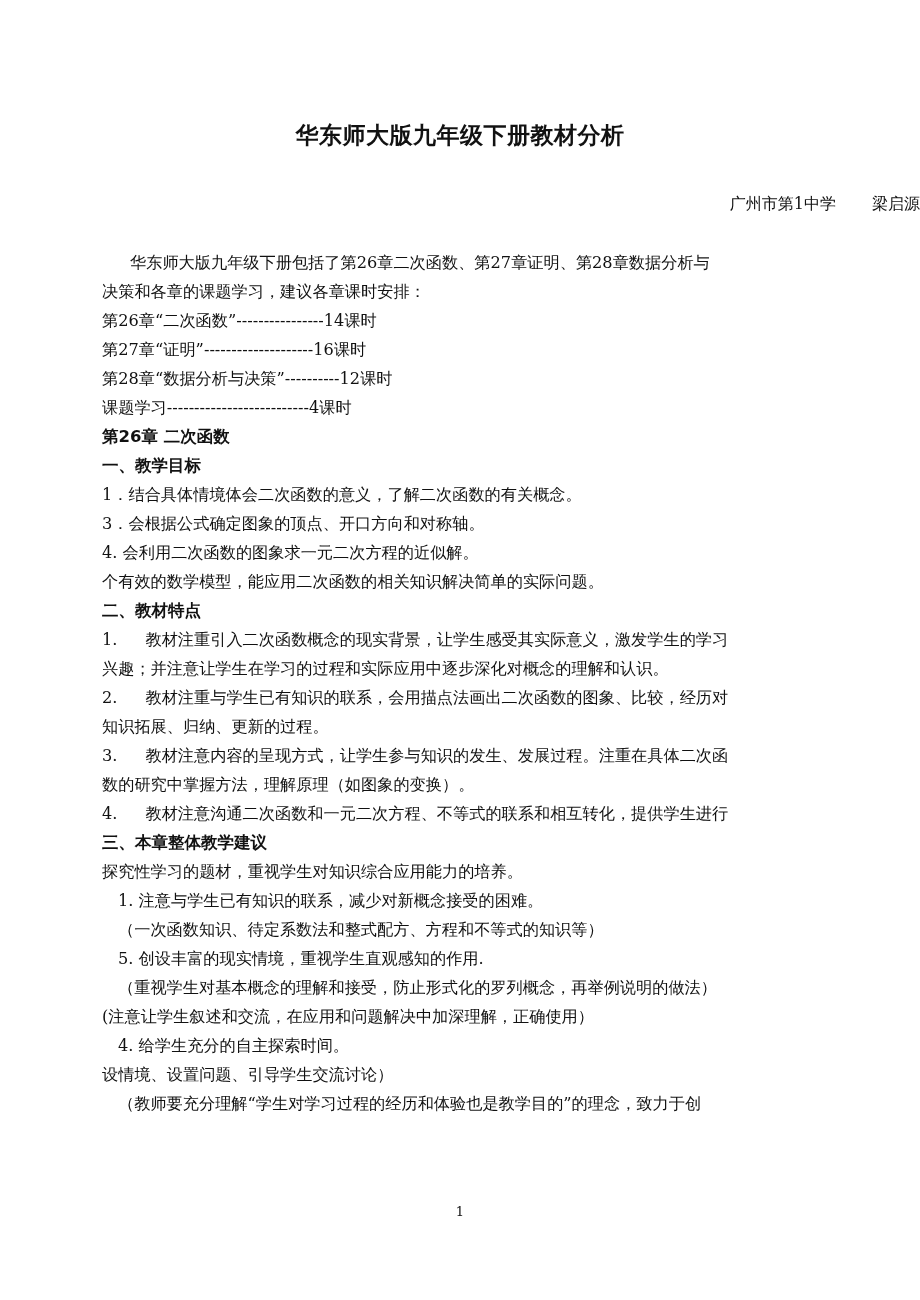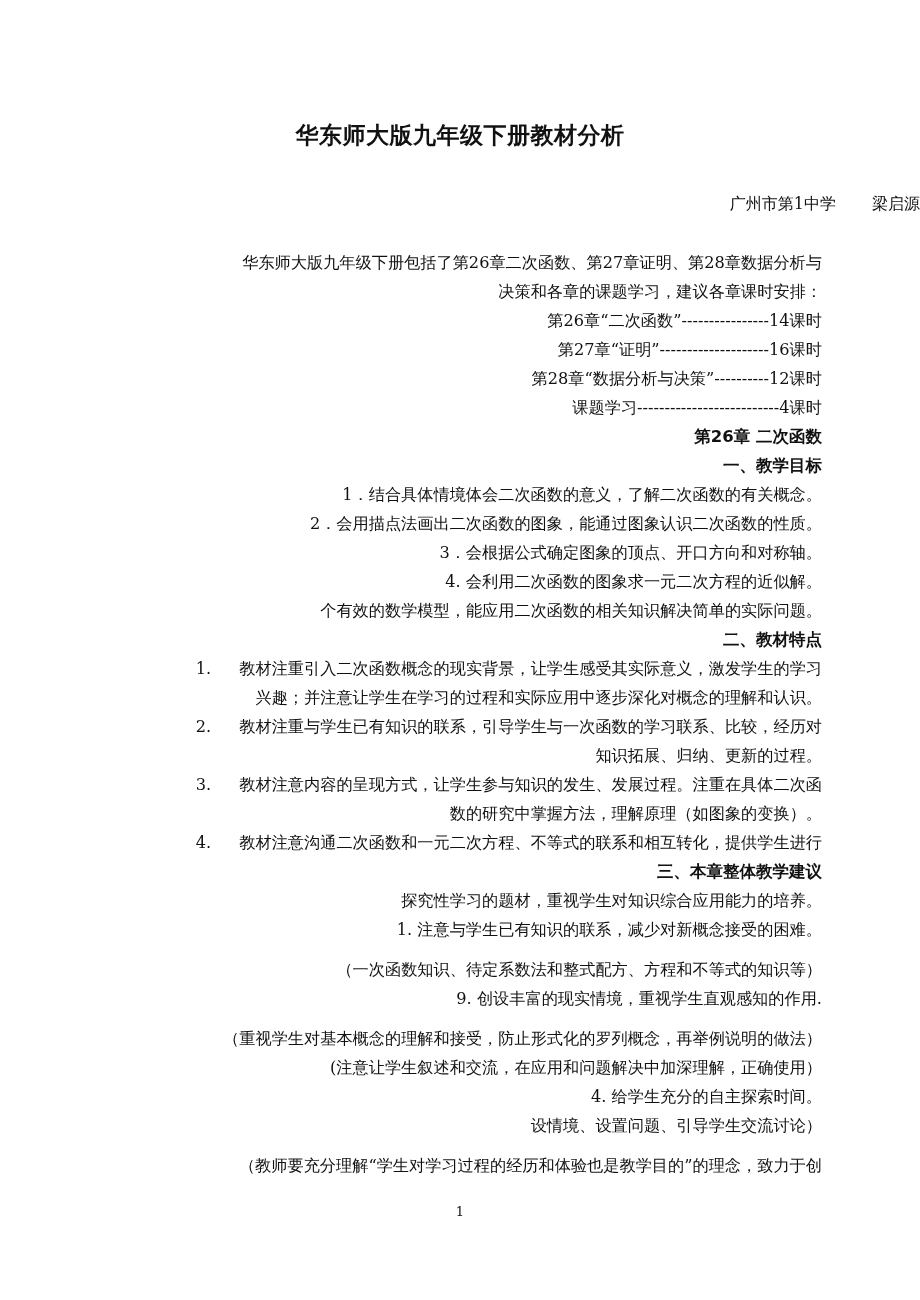--- a/index.html
+++ b/index.html
@@ -6,24 +6,24 @@
     body { width: 920px; height: 1300px; position: relative; overflow: hidden;
            font-family: "DejaVu Serif", "Liberation Serif", serif; color: #111; }
     .page { position: absolute; left: 0; top: 8px; width: 920px; height: 1300px; }
     .title { position: absolute; top: 112px; left: 0; width: 920px; text-align: center;
              font-family: "DejaVu Sans", "Liberation Sans", sans-serif; font-weight: bold;
              font-size: 23px; letter-spacing: 0.5px; }
     .byline { position: absolute; top: 186px; left: 0; width: 920px; text-align: right;
               font-size: 16px; }
     .byline .gap { display: inline-block; width: 36px; }
     .body { position: absolute; left: 102px; top: 240px; width: 720px; font-size: 16.2px;
-            line-height: 29px; text-align: right; }
+            line-height: 29px; }
     .line { white-space: nowrap; display: block; }
     .indent1 { padding-left: 16px; }
-    .indentp2 { padding-left: 16px; margin-top: 11px; }
+    .indentp2 { padding-left: 16px; }
     .h { font-family: "DejaVu Sans", "Liberation Sans", sans-serif; font-weight: bold; font-size: 16.5px; }
     .sp { display: inline-block; width: 28px; }
     .page-number { position: absolute; top: 1196px; left: 0; width: 920px; text-align: center; font-size: 13px; }
   </style>
 </head>
 <body>
 
 <div class="page">
   <div class="title">华东师大版九年级下册教材分析</div>
 
@@ -37,39 +37,38 @@
 
     <span class="line"><span>第26章“二次函数”</span><span>----------------</span><span>14课时</span></span>
     <span class="line"><span>第27章“证明”</span><span>--------------------</span><span>16课时</span></span>
     <span class="line"><span>第28章“数据分析与决策”</span><span>----------</span><span>12课时</span></span>
     <span class="line"><span>课题学习</span><span>--------------------------</span><span>4课时</span></span>
 
     <span class="line h">第26章  二次函数</span>
 
     <span class="line h">一、教学目标</span>
     <span class="line">1．结合具体情境体会二次函数的意义，了解二次函数的有关概念。</span>
-    <span class="line">2．会用描点法画出二次函数的图象，能通过图象认识二次函数的性质。</span>
     <span class="line">3．会根据公式确定图象的顶点、开口方向和对称轴。</span>
     <span class="line">4. 会利用二次函数的图象求一元二次方程的近似解。</span>
     <span class="line">个有效的数学模型，能应用二次函数的相关知识解决简单的实际问题。</span>
 
     <span class="line h">二、教材特点</span>
     <span class="line"><span>1.</span><span class="sp"></span><span>教材注重引入二次函数概念的现实背景，让学生感受其实际意义，激发学生的学习</span></span>
     <span class="line">兴趣；并注意让学生在学习的过程和实际应用中逐步深化对概念的理解和认识。</span>
-    <span class="line"><span>2.</span><span class="sp"></span><span>教材注重与学生已有知识的联系，引导学生与一次函数的学习联系、比较，经历对</span></span>
+    <span class="line"><span>2.</span><span class="sp"></span><span>教材注重与学生已有知识的联系，会用描点法画出二次函数的图象、比较，经历对</span></span>
     <span class="line">知识拓展、归纳、更新的过程。</span>
     <span class="line"><span>3.</span><span class="sp"></span><span>教材注意内容的呈现方式，让学生参与知识的发生、发展过程。注重在具体二次函</span></span>
     <span class="line">数的研究中掌握方法，理解原理（如图象的变换）。</span>
     <span class="line"><span>4.</span><span class="sp"></span><span>教材注意沟通二次函数和一元二次方程、不等式的联系和相互转化，提供学生进行</span></span>
     <span class="line h">三、本章整体教学建议</span>
 
     <span class="line">探究性学习的题材，重视学生对知识综合应用能力的培养。</span>
     <span class="line indent1">1. 注意与学生已有知识的联系，减少对新概念接受的困难。</span>
     <span class="line indentp2">（一次函数知识、待定系数法和整式配方、方程和不等式的知识等）</span>
-    <span class="line indent1">9. 创设丰富的现实情境，重视学生直观感知的作用.</span>
+    <span class="line indent1">5. 创设丰富的现实情境，重视学生直观感知的作用.</span>
     <span class="line indentp2">（重视学生对基本概念的理解和接受，防止形式化的罗列概念，再举例说明的做法）</span>
     <span class="line">(注意让学生叙述和交流，在应用和问题解决中加深理解，正确使用）</span>
     <span class="line indent1">4. 给学生充分的自主探索时间。</span>
     <span class="line">设情境、设置问题、引导学生交流讨论）</span>
     <span class="line indentp2">（教师要充分理解“学生对学习过程的经历和体验也是教学目的”的理念，致力于创</span>
   </div>
 
   <div class="page-number">1</div>
 </div>
 

